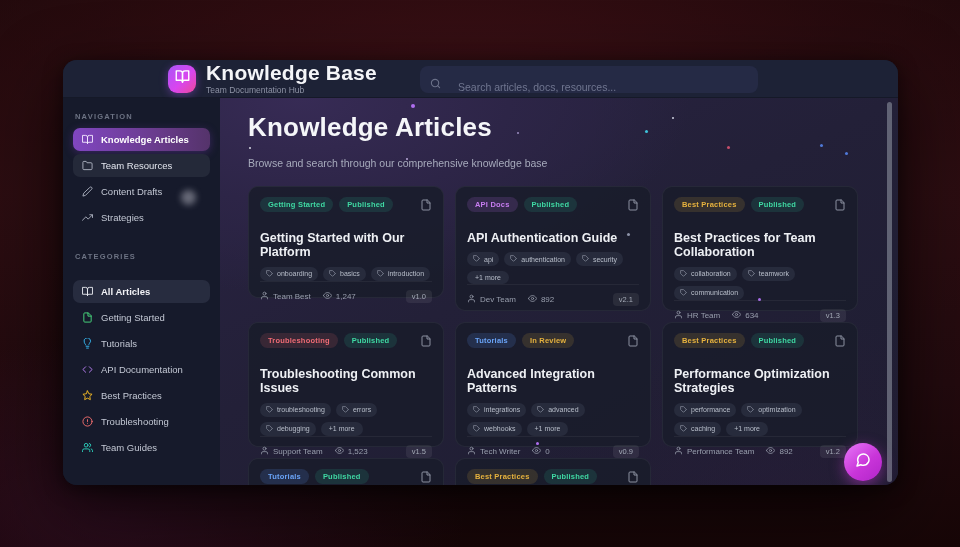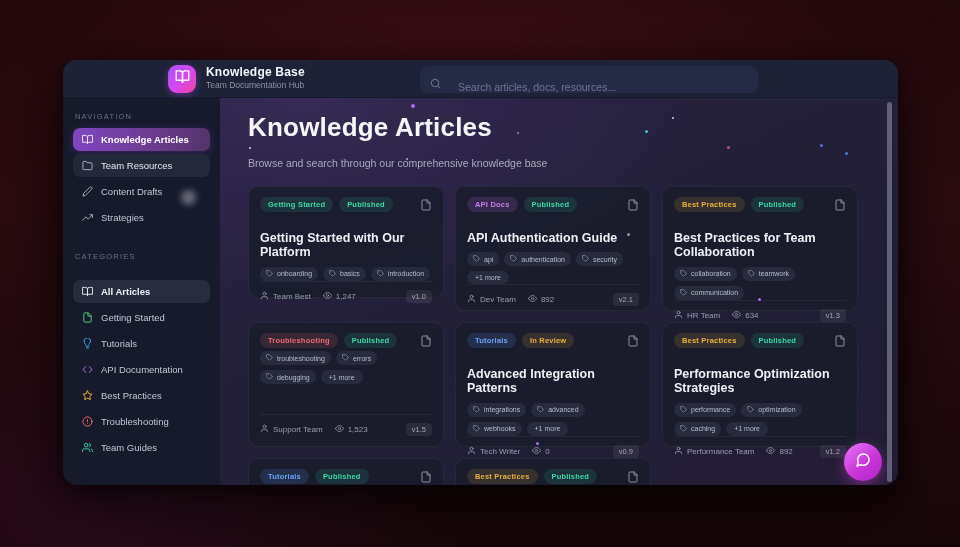--- a/index.html
+++ b/index.html
@@ -26,39 +26,39 @@
     position:relative; border-bottom:1px solid rgba(0,0,0,0.25);
   }
   .logo {
     width:28px; height:28px; border-radius:9px; margin-left:105px; flex:0 0 auto;
     background:linear-gradient(135deg,#a855f7 0%, #d946ef 55%, #ec4899 100%);
     display:flex; align-items:center; justify-content:center; color:#fff;
     box-shadow:0 2px 8px rgba(168,85,247,0.4);
   }
   .logo svg { width:15px; height:15px; }
   .titleblock { margin-left:10px; line-height:1.15; }
-  .app-title { font-size:12px; font-weight:bold; color:#f4f5f8; letter-spacing:0.2px; }
+  .app-title { font-size:21px; font-weight:bold; color:#f4f5f8; letter-spacing:0.2px; }
   .app-sub { font-size:8.5px; color:#8e93a5; margin-top:1px; }
   .search {
     position:absolute; left:357px; top:6px; width:338px; height:27px;
     background:#252a45; border-radius:8px; display:flex; align-items:flex-end;
     padding:0 10px; gap:17px;
   }
   .search svg { width:11px; height:11px; color:#6a7088; flex:0 0 auto; }
   .search input {
     background:transparent; border:none; outline:none; width:100%;
     font-family:"Liberation Sans", sans-serif; font-size:10.5px; color:#c9cdda;
   }
   .search input::placeholder { color:#707690; }
 
   
   .body-row { display:flex; height:387px; }
   .sidebar { width:157px; background:#161a2b; flex:0 0 auto; position:relative; }
   .sec-label {
-    font-size:7.5px; font-weight:normal; letter-spacing:1.2px; color:#6d7384;
+    font-size:7.5px; font-weight:bold; letter-spacing:1.2px; color:#6d7384;
     padding:14px 24px 7px 12px;
   }
   .s-item {
     height:23px; margin:0 10px 3px 10px; border-radius:7px;
     display:flex; align-items:center; gap:8px; padding-left:9px;
     font-size:9.5px; color:#c3c8d4; cursor:pointer;
   }
   .s-item .ic { width:11px; height:11px; display:flex; color:#aeb3c2; }
   .s-item .ic svg { width:11px; height:11px; }
   .s-item.nav-active {
@@ -446,20 +446,21 @@
     <div class="badges">
       <span class="badge cat b-red">Troubleshooting</span>
       <span class="badge st b-green">Published</span>
       <span class="corner-ic">
         <svg viewBox="0 0 24 24" fill="none" stroke="currentColor" stroke-width="2" stroke-linecap="round" stroke-linejoin="round" width="12" height="12">
                   <path d="M14 2H6a2 2 0 0 0-2 2v16a2 2 0 0 0 2 2h12a2 2 0 0 0 2-2V8z"></path>
                   <path d="M14 2v6h6"></path>
                 </svg>
       </span>
     </div>
+    <div class="card-title">Troubleshooting Common Issues</div>
     <div class="tags">
               <span class="tag">
     <span><svg viewBox="0 0 24 24" fill="none" stroke="currentColor" stroke-width="2.2" stroke-linecap="round" stroke-linejoin="round" width="7" height="7">
                     <path d="M20.59 13.41l-7.17 7.17a2 2 0 0 1-2.83 0L2 12V2h10l8.59 8.59a2 2 0 0 1 0 2.83z"></path>
                     <circle cx="7" cy="7" r="1" fill="currentColor" stroke="none"></circle>
                   </svg></span>
     <span class="tag-text">troubleshooting</span>
   </span>
               <span class="tag">
     <span><svg viewBox="0 0 24 24" fill="none" stroke="currentColor" stroke-width="2.2" stroke-linecap="round" stroke-linejoin="round" width="7" height="7">

